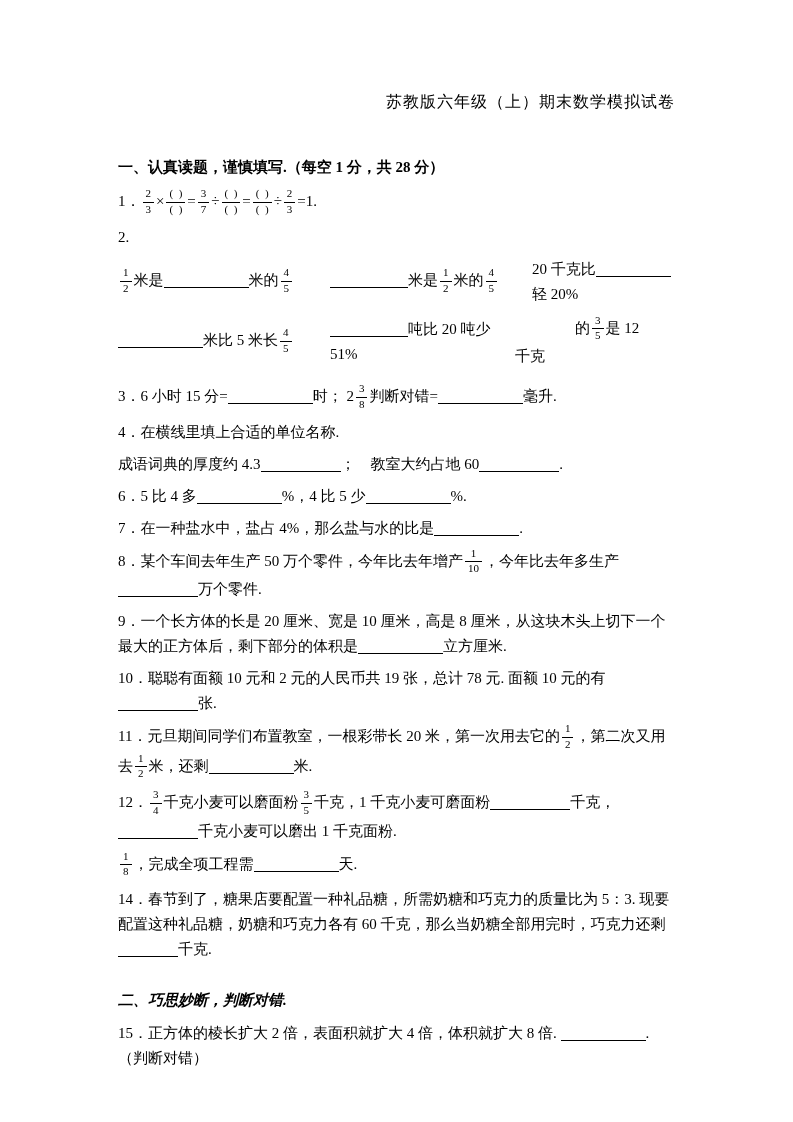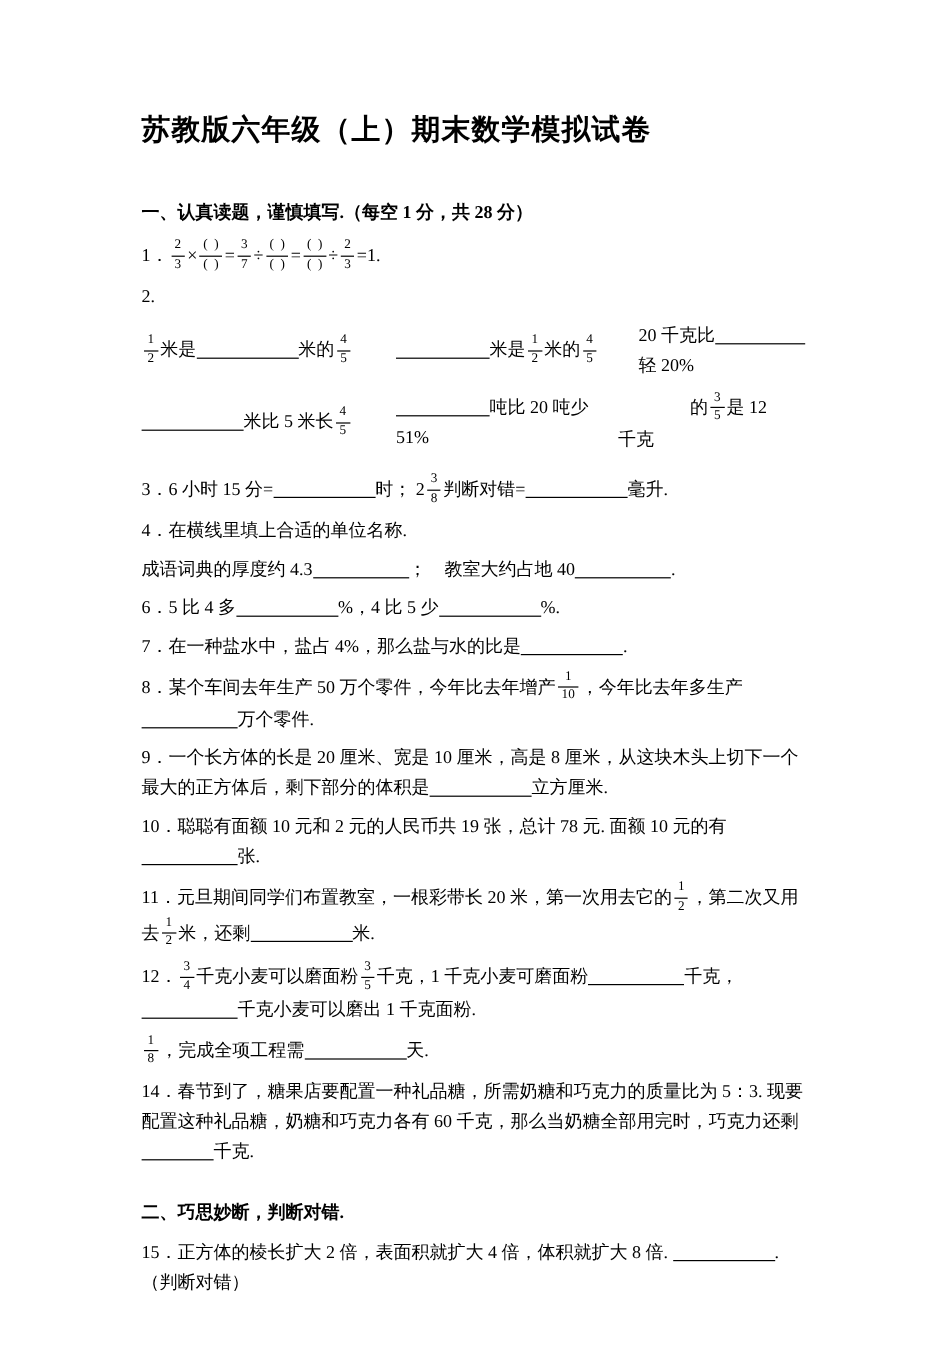--- a/index.html
+++ b/index.html
@@ -9,35 +9,35 @@
     font-family: "Liberation Serif", "DejaVu Serif", serif;
     color: #000000;
   }
   .page {
     width: 793px;
     min-height: 1122px;
     padding: 92px 118px 40px 118px;
     background: #ffffff;
   }
   .title {
-    font-size: 24px;
-    font-weight: bold;
-    text-align: left;
+    font-size: 16px;
+    font-weight: normal;
+    text-align: right;
     letter-spacing: 1px;
     margin: 0 0 42px 0;
   }
   .content {
     font-size: 15px;
     line-height: 25px;
   }
   .section-heading {
     font-weight: bold;
     margin: 0 0 8px 0;
   }
-  .gap-top { margin-top: 26px; }
+  .gap-top { margin-top: 26px; font-style: italic; }
   .para { margin: 0 0 7px 0; }
   .run { white-space: pre-wrap; }
   .frac {
     display: inline-block;
     text-align: center;
     vertical-align: middle;
     font-size: 11px;
     line-height: 1.25;
     margin: 0 2px;
     position: relative;
@@ -75,21 +75,21 @@
           <div class="grid-cell" style="width: 160px; margin-left: 17px;"><span class="run">20 千克比</span><span class="blank" style="width: 75px;"></span><br><span class="run">轻 20%</span></div>
         </div>
         <div class="grid-row">
           <div class="grid-cell" style="width: 212px;"><span class="blank" style="width: 85px;"></span><span class="run">米比 5 米长</span><span class="frac"><span class="fnum">4</span><span class="fden">5</span></span></div>
           <div class="grid-cell" style="width: 185px;"><span class="blank" style="width: 78px;"></span><span class="run">吨比 20 吨少</span><br><span class="run">51%</span></div>
           <div class="grid-cell" style="width: 160px;"><span class="run">　　　　的</span><span class="frac"><span class="fnum">3</span><span class="fden">5</span></span><span class="run">是 12</span><br><span class="run">千克</span></div>
         </div>
       </div>
       <div class="para"><span class="run">3．6 小时 15 分=</span><span class="blank" style="width: 85px;"></span><span class="run">时； 2</span><span class="frac"><span class="fnum">3</span><span class="fden">8</span></span><span class="run">判断对错=</span><span class="blank" style="width: 85px;"></span><span class="run">毫升.</span></div>
       <div class="para"><span class="run">4．在横线里填上合适的单位名称.</span></div>
-      <div class="para"><span class="run">成语词典的厚度约 4.3</span><span class="blank" style="width: 80px;"></span><span class="run">；　教室大约占地 40</span><span class="blank" style="width: 80px;"></span><span class="run">.</span></div>
+      <div class="para"><span class="run">成语词典的厚度约 4.3</span><span class="blank" style="width: 80px;"></span><span class="run">；　教室大约占地 60</span><span class="blank" style="width: 80px;"></span><span class="run">.</span></div>
       <div class="para"><span class="run">6．5 比 4 多</span><span class="blank" style="width: 85px;"></span><span class="run">%，4 比 5 少</span><span class="blank" style="width: 85px;"></span><span class="run">%.</span></div>
       <div class="para"><span class="run">7．在一种盐水中，盐占 4%，那么盐与水的比是</span><span class="blank" style="width: 85px;"></span><span class="run">.</span></div>
       <div class="para"><span class="run">8．某个车间去年生产 50 万个零件，今年比去年增产</span><span class="frac"><span class="fnum">1</span><span class="fden">10</span></span><span class="run">，今年比去年多生产</span><span class="blank" style="width: 80px;"></span><span class="run">万个零件.</span></div>
       <div class="para"><span class="run">9．一个长方体的长是 20 厘米、宽是 10 厘米，高是 8 厘米，从这块木头上切下一个最大的正方体后，剩下部分的体积是</span><span class="blank" style="width: 85px;"></span><span class="run">立方厘米.</span></div>
       <div class="para"><span class="run">10．聪聪有面额 10 元和 2 元的人民币共 19 张，总计 78 元. 面额 10 元的有</span><span class="blank" style="width: 80px;"></span><span class="run">张.</span></div>
       <div class="para"><span class="run">11．元旦期间同学们布置教室，一根彩带长 20 米，第一次用去它的</span><span class="frac"><span class="fnum">1</span><span class="fden">2</span></span><span class="run">，第二次又用去</span><span class="frac"><span class="fnum">1</span><span class="fden">2</span></span><span class="run">米，还剩</span><span class="blank" style="width: 85px;"></span><span class="run">米.</span></div>
       <div class="para"><span class="run">12．</span><span class="frac"><span class="fnum">3</span><span class="fden">4</span></span><span class="run">千克小麦可以磨面粉</span><span class="frac"><span class="fnum">3</span><span class="fden">5</span></span><span class="run">千克，1 千克小麦可磨面粉</span><span class="blank" style="width: 80px;"></span><span class="run">千克，</span><span class="blank" style="width: 80px;"></span><span class="run">千克小麦可以磨出 1 千克面粉.</span></div>
       <div class="para"><span class="frac"><span class="fnum">1</span><span class="fden">8</span></span><span class="run">，完成全项工程需</span><span class="blank" style="width: 85px;"></span><span class="run">天.</span></div>
       <div class="para"><span class="run">14．春节到了，糖果店要配置一种礼品糖，所需奶糖和巧克力的质量比为 5：3. 现要配置这种礼品糖，奶糖和巧克力各有 60 千克，那么当奶糖全部用完时，巧克力还剩</span><span class="blank" style="width: 60px;"></span><span class="run">千克.</span></div>
       <div class="section-heading gap-top"><span class="run">二、巧思妙断，判断对错.</span></div>

